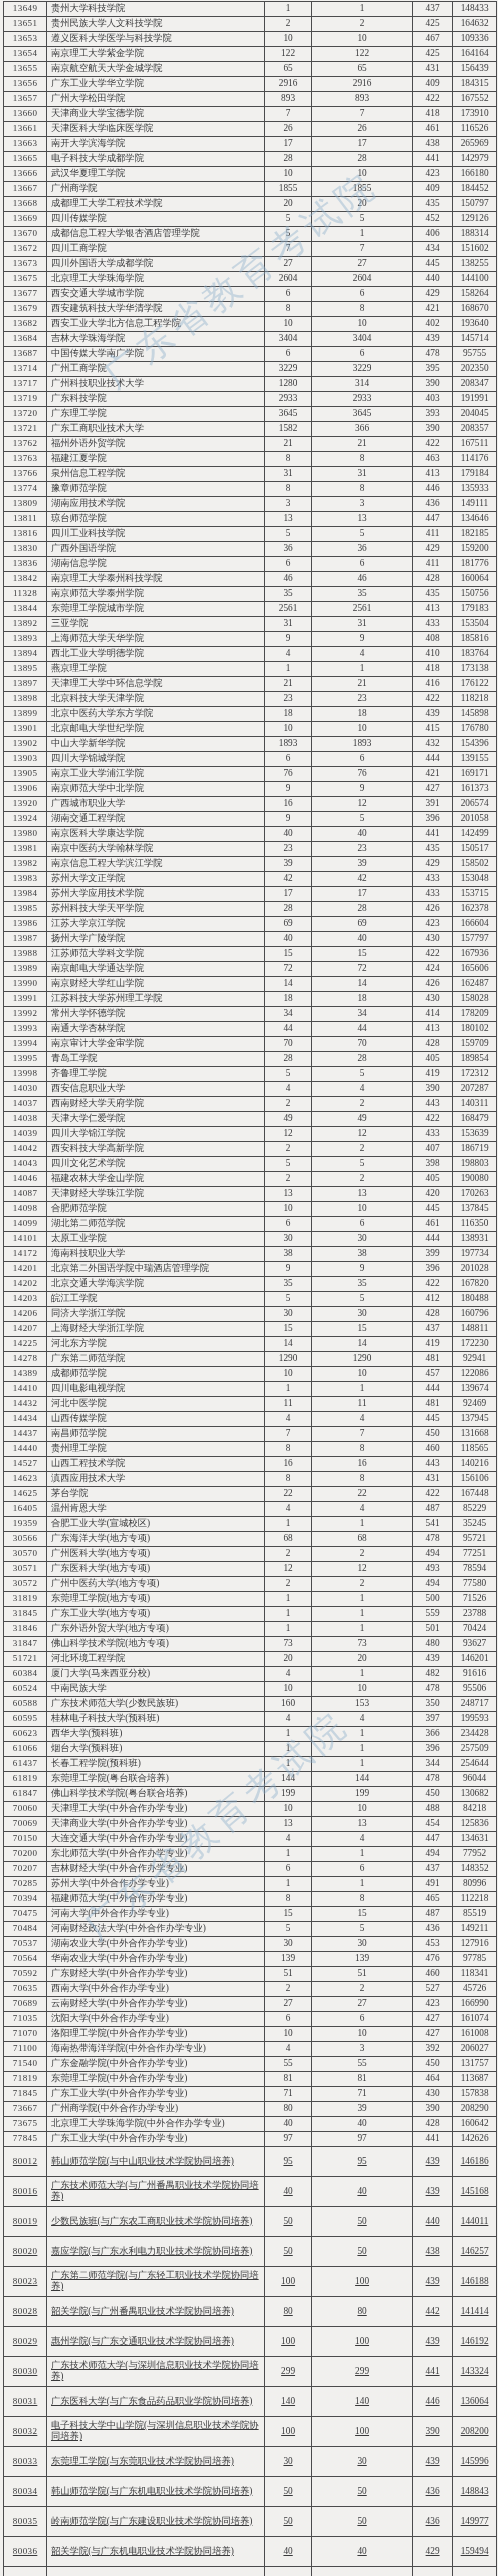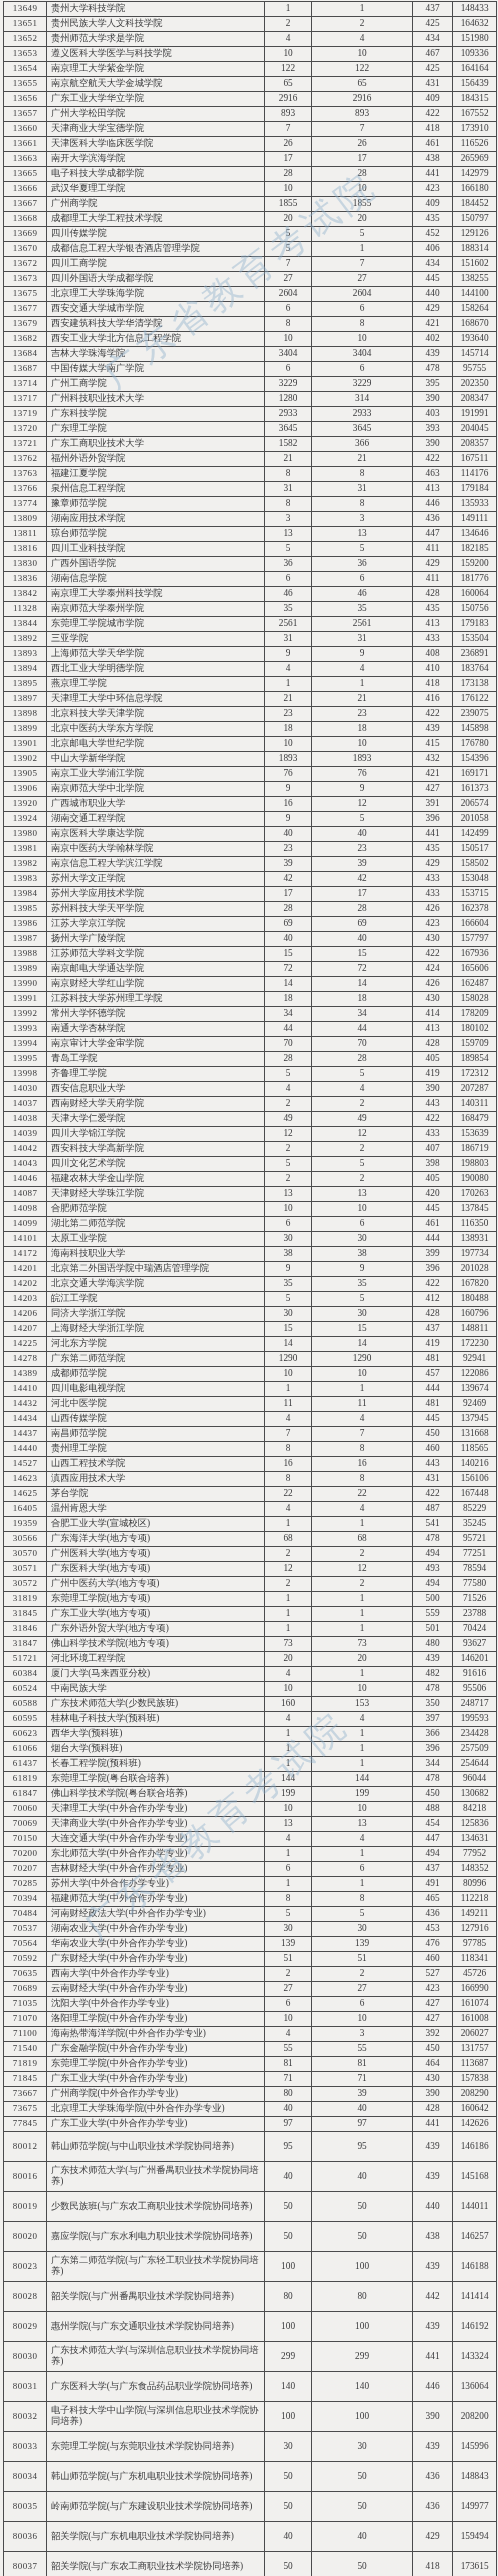--- a/index.html
+++ b/index.html
@@ -32,21 +32,21 @@
     padding: 0 1.6px;
     font-size: 9.3px;
     line-height: 11px;
     text-align: center;
     vertical-align: middle;
     overflow: hidden;
     white-space: nowrap;
     background: transparent;
   }
   table.adm tr { height: 15px; }
-  table.adm tr.tall { height: 30px; }
+  table.adm tr.tall { height: 30px; text-decoration: underline; }
   table.adm td.c0 { font-size: 9px; letter-spacing: 0.4px; }
   table.adm td.c1 {
     text-align: left;
     padding-left: 3.9px;
     white-space: normal;
     word-break: break-all;
   }
   col.w-code  { width: 43px; }
   col.w-name  { width: 218px; }
   col.w-plan  { width: 47px; }
@@ -91,28 +91,20 @@
         </tr>
         <tr>
           <td class="c0">13651</td>
           <td class="c1">贵州民族大学人文科技学院</td>
           <td class="c2">2</td>
           <td class="c3">2</td>
           <td class="c4">425</td>
           <td class="c5">164632</td>
         </tr>
         <tr>
-          <td class="c0">13652</td>
-          <td class="c1">贵州师范大学求是学院</td>
-          <td class="c2">4</td>
-          <td class="c3">4</td>
-          <td class="c4">434</td>
-          <td class="c5">151980</td>
-        </tr>
-        <tr>
           <td class="c0">13653</td>
           <td class="c1">遵义医科大学医学与科技学院</td>
           <td class="c2">10</td>
           <td class="c3">10</td>
           <td class="c4">467</td>
           <td class="c5">109336</td>
         </tr>
         <tr>
           <td class="c0">13654</td>
           <td class="c1">南京理工大学紫金学院</td>
@@ -424,21 +416,21 @@
           <td class="c3">31</td>
           <td class="c4">433</td>
           <td class="c5">153504</td>
         </tr>
         <tr>
           <td class="c0">13893</td>
           <td class="c1">上海师范大学天华学院</td>
           <td class="c2">9</td>
           <td class="c3">9</td>
           <td class="c4">408</td>
-          <td class="c5">236891</td>
+          <td class="c5">185816</td>
         </tr>
         <tr>
           <td class="c0">13894</td>
           <td class="c1">西北工业大学明德学院</td>
           <td class="c2">4</td>
           <td class="c3">4</td>
           <td class="c4">410</td>
           <td class="c5">183764</td>
         </tr>
         <tr>
@@ -456,21 +448,21 @@
           <td class="c3">21</td>
           <td class="c4">416</td>
           <td class="c5">176122</td>
         </tr>
         <tr>
           <td class="c0">13898</td>
           <td class="c1">北京科技大学天津学院</td>
           <td class="c2">23</td>
           <td class="c3">23</td>
           <td class="c4">422</td>
-          <td class="c5">239075</td>
+          <td class="c5">118218</td>
         </tr>
         <tr>
           <td class="c0">13899</td>
           <td class="c1">北京中医药大学东方学院</td>
           <td class="c2">18</td>
           <td class="c3">18</td>
           <td class="c4">439</td>
           <td class="c5">145898</td>
         </tr>
         <tr>
@@ -483,20 +475,28 @@
         </tr>
         <tr>
           <td class="c0">13902</td>
           <td class="c1">中山大学新华学院</td>
           <td class="c2">1893</td>
           <td class="c3">1893</td>
           <td class="c4">432</td>
           <td class="c5">154396</td>
         </tr>
         <tr>
+          <td class="c0">13903</td>
+          <td class="c1">四川大学锦城学院</td>
+          <td class="c2">6</td>
+          <td class="c3">6</td>
+          <td class="c4">444</td>
+          <td class="c5">139155</td>
+        </tr>
+        <tr>
           <td class="c0">13905</td>
           <td class="c1">南京工业大学浦江学院</td>
           <td class="c2">76</td>
           <td class="c3">76</td>
           <td class="c4">421</td>
           <td class="c5">169171</td>
         </tr>
         <tr>
           <td class="c0">13906</td>
           <td class="c1">南京师范大学中北学院</td>
@@ -1089,20 +1089,28 @@
           <td class="c4">491</td>
           <td class="c5">80996</td>
         </tr>
         <tr>
           <td class="c0">70394</td>
           <td class="c1">福建师范大学(中外合作办学专业)</td>
           <td class="c2">8</td>
           <td class="c3">8</td>
           <td class="c4">465</td>
           <td class="c5">112218</td>
+        </tr>
+        <tr>
+          <td class="c0">70475</td>
+          <td class="c1">河南大学(中外合作办学专业)</td>
+          <td class="c2">15</td>
+          <td class="c3">15</td>
+          <td class="c4">487</td>
+          <td class="c5">85519</td>
         </tr>
         <tr>
           <td class="c0">70484</td>
           <td class="c1">河南财经政法大学(中外合作办学专业)</td>
           <td class="c2">5</td>
           <td class="c3">5</td>
           <td class="c4">436</td>
           <td class="c5">149211</td>
         </tr>
         <tr>

